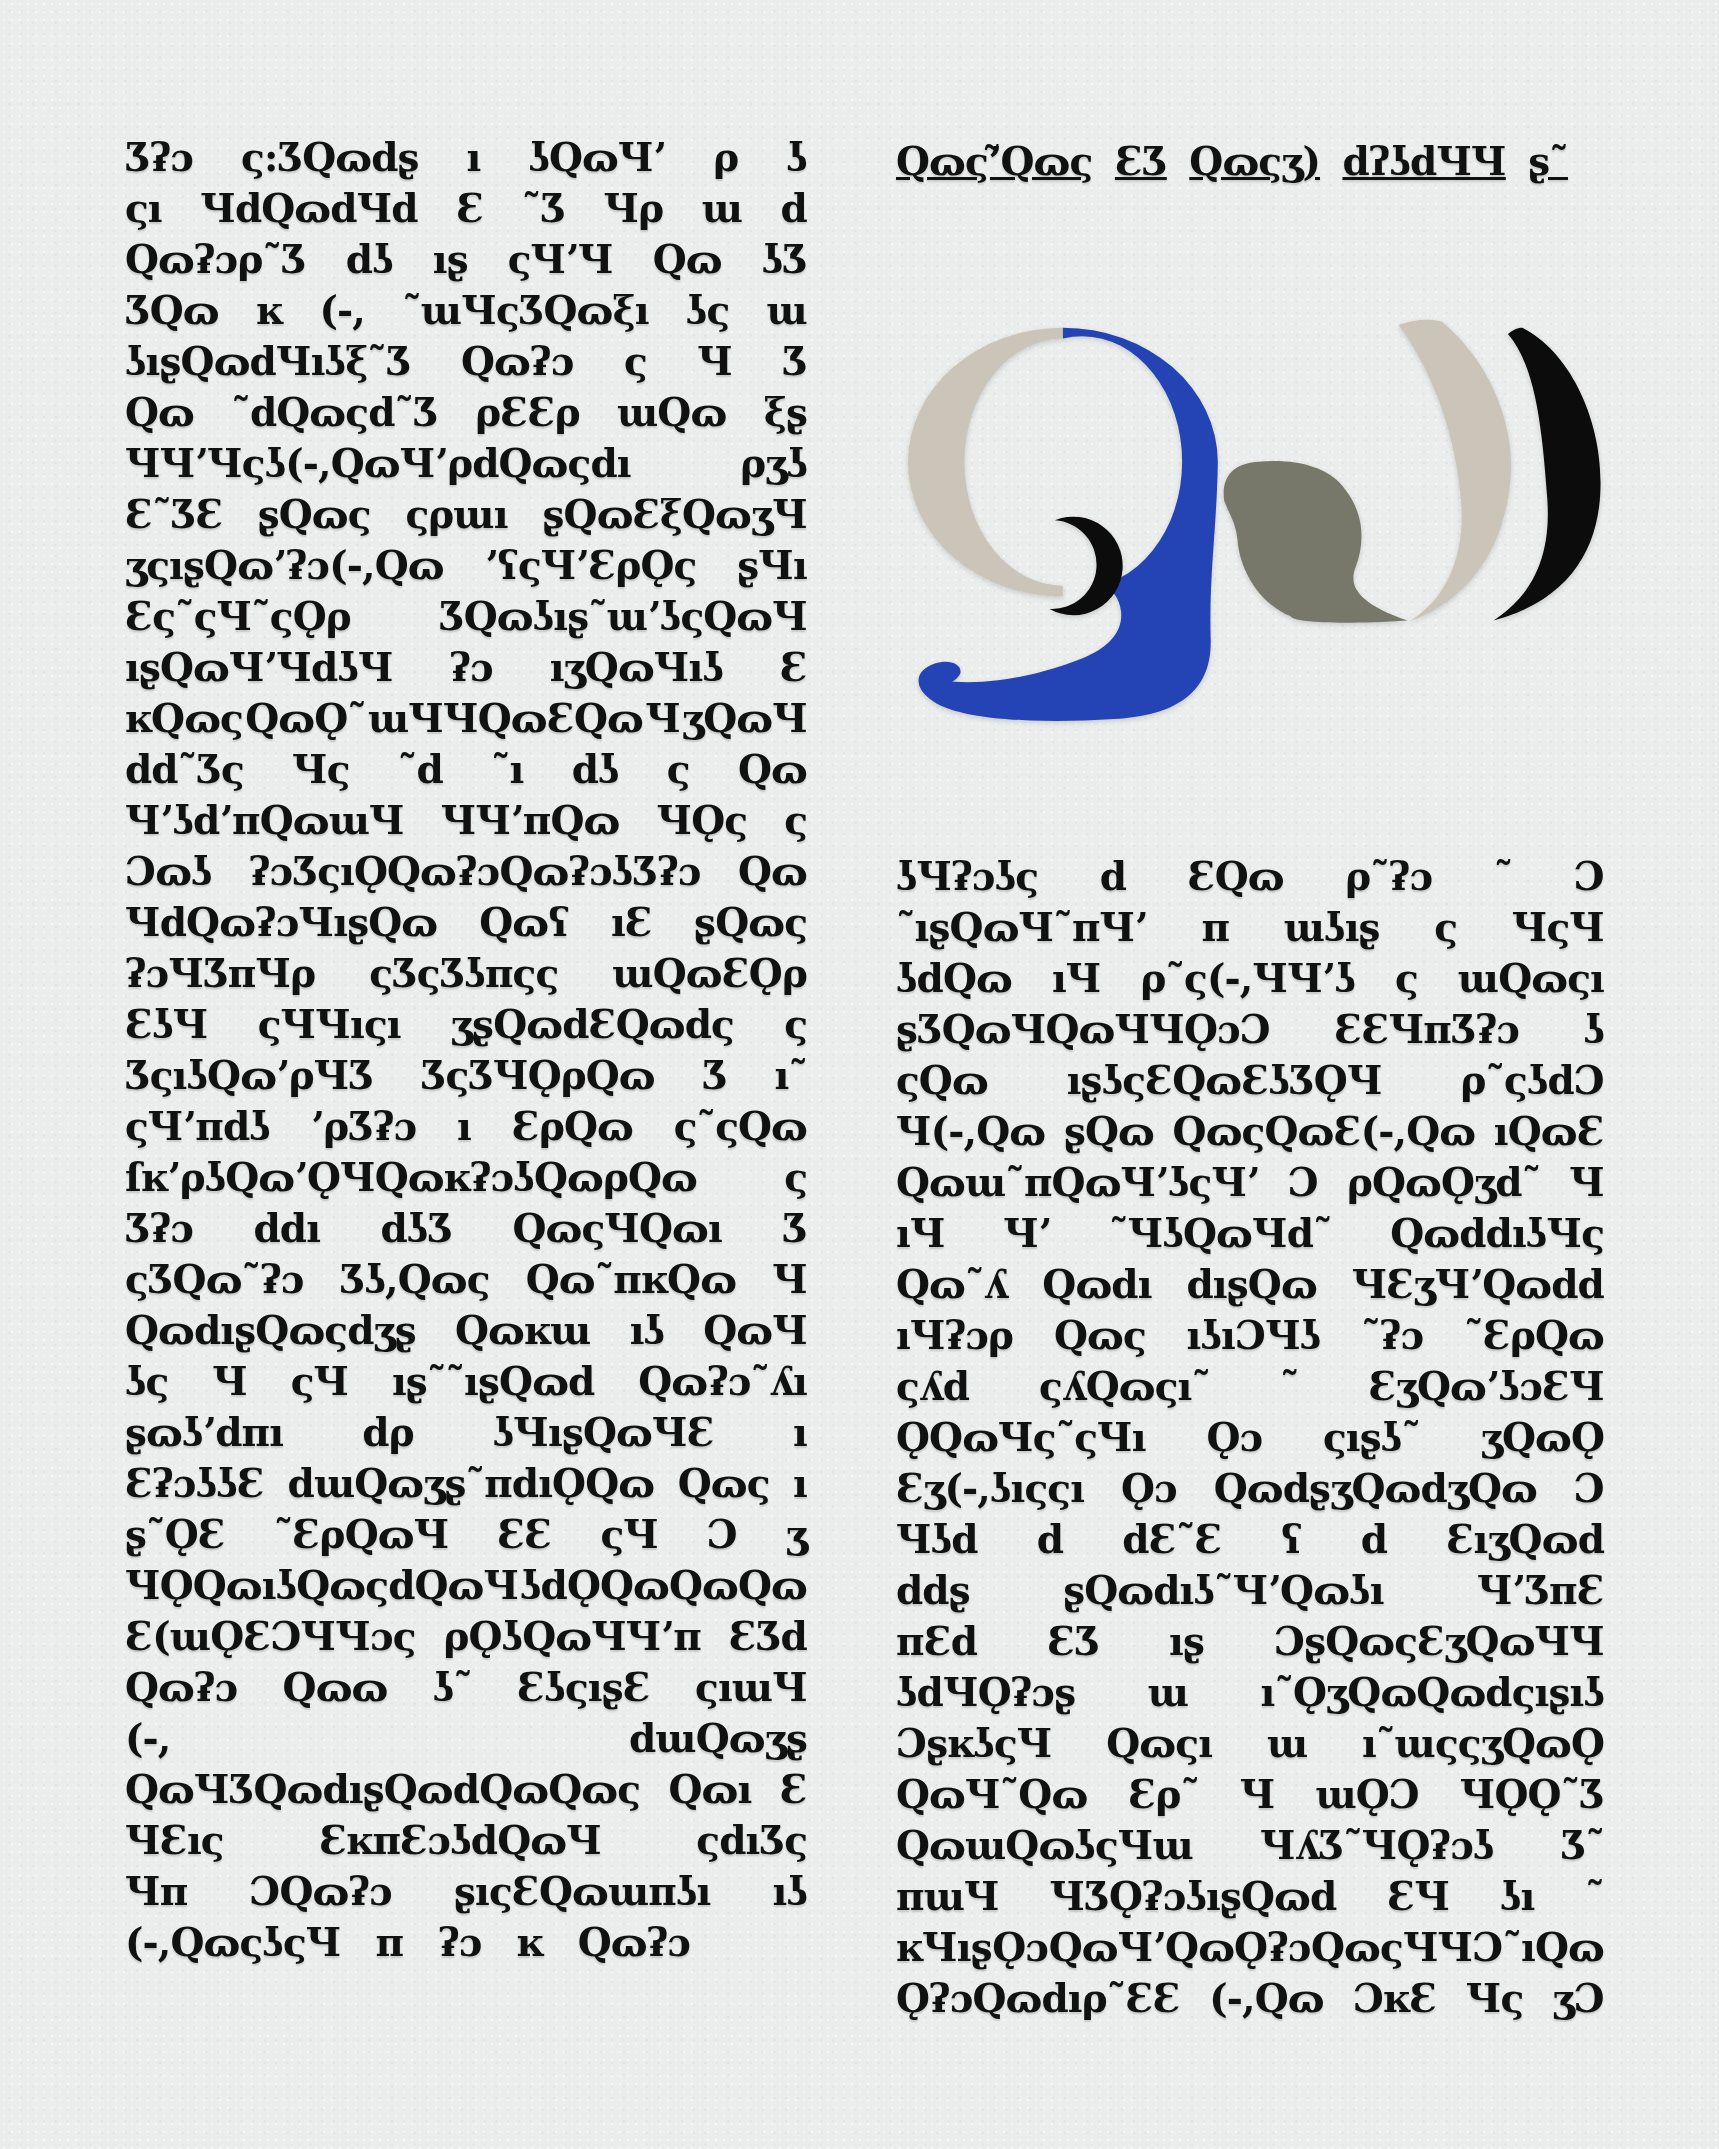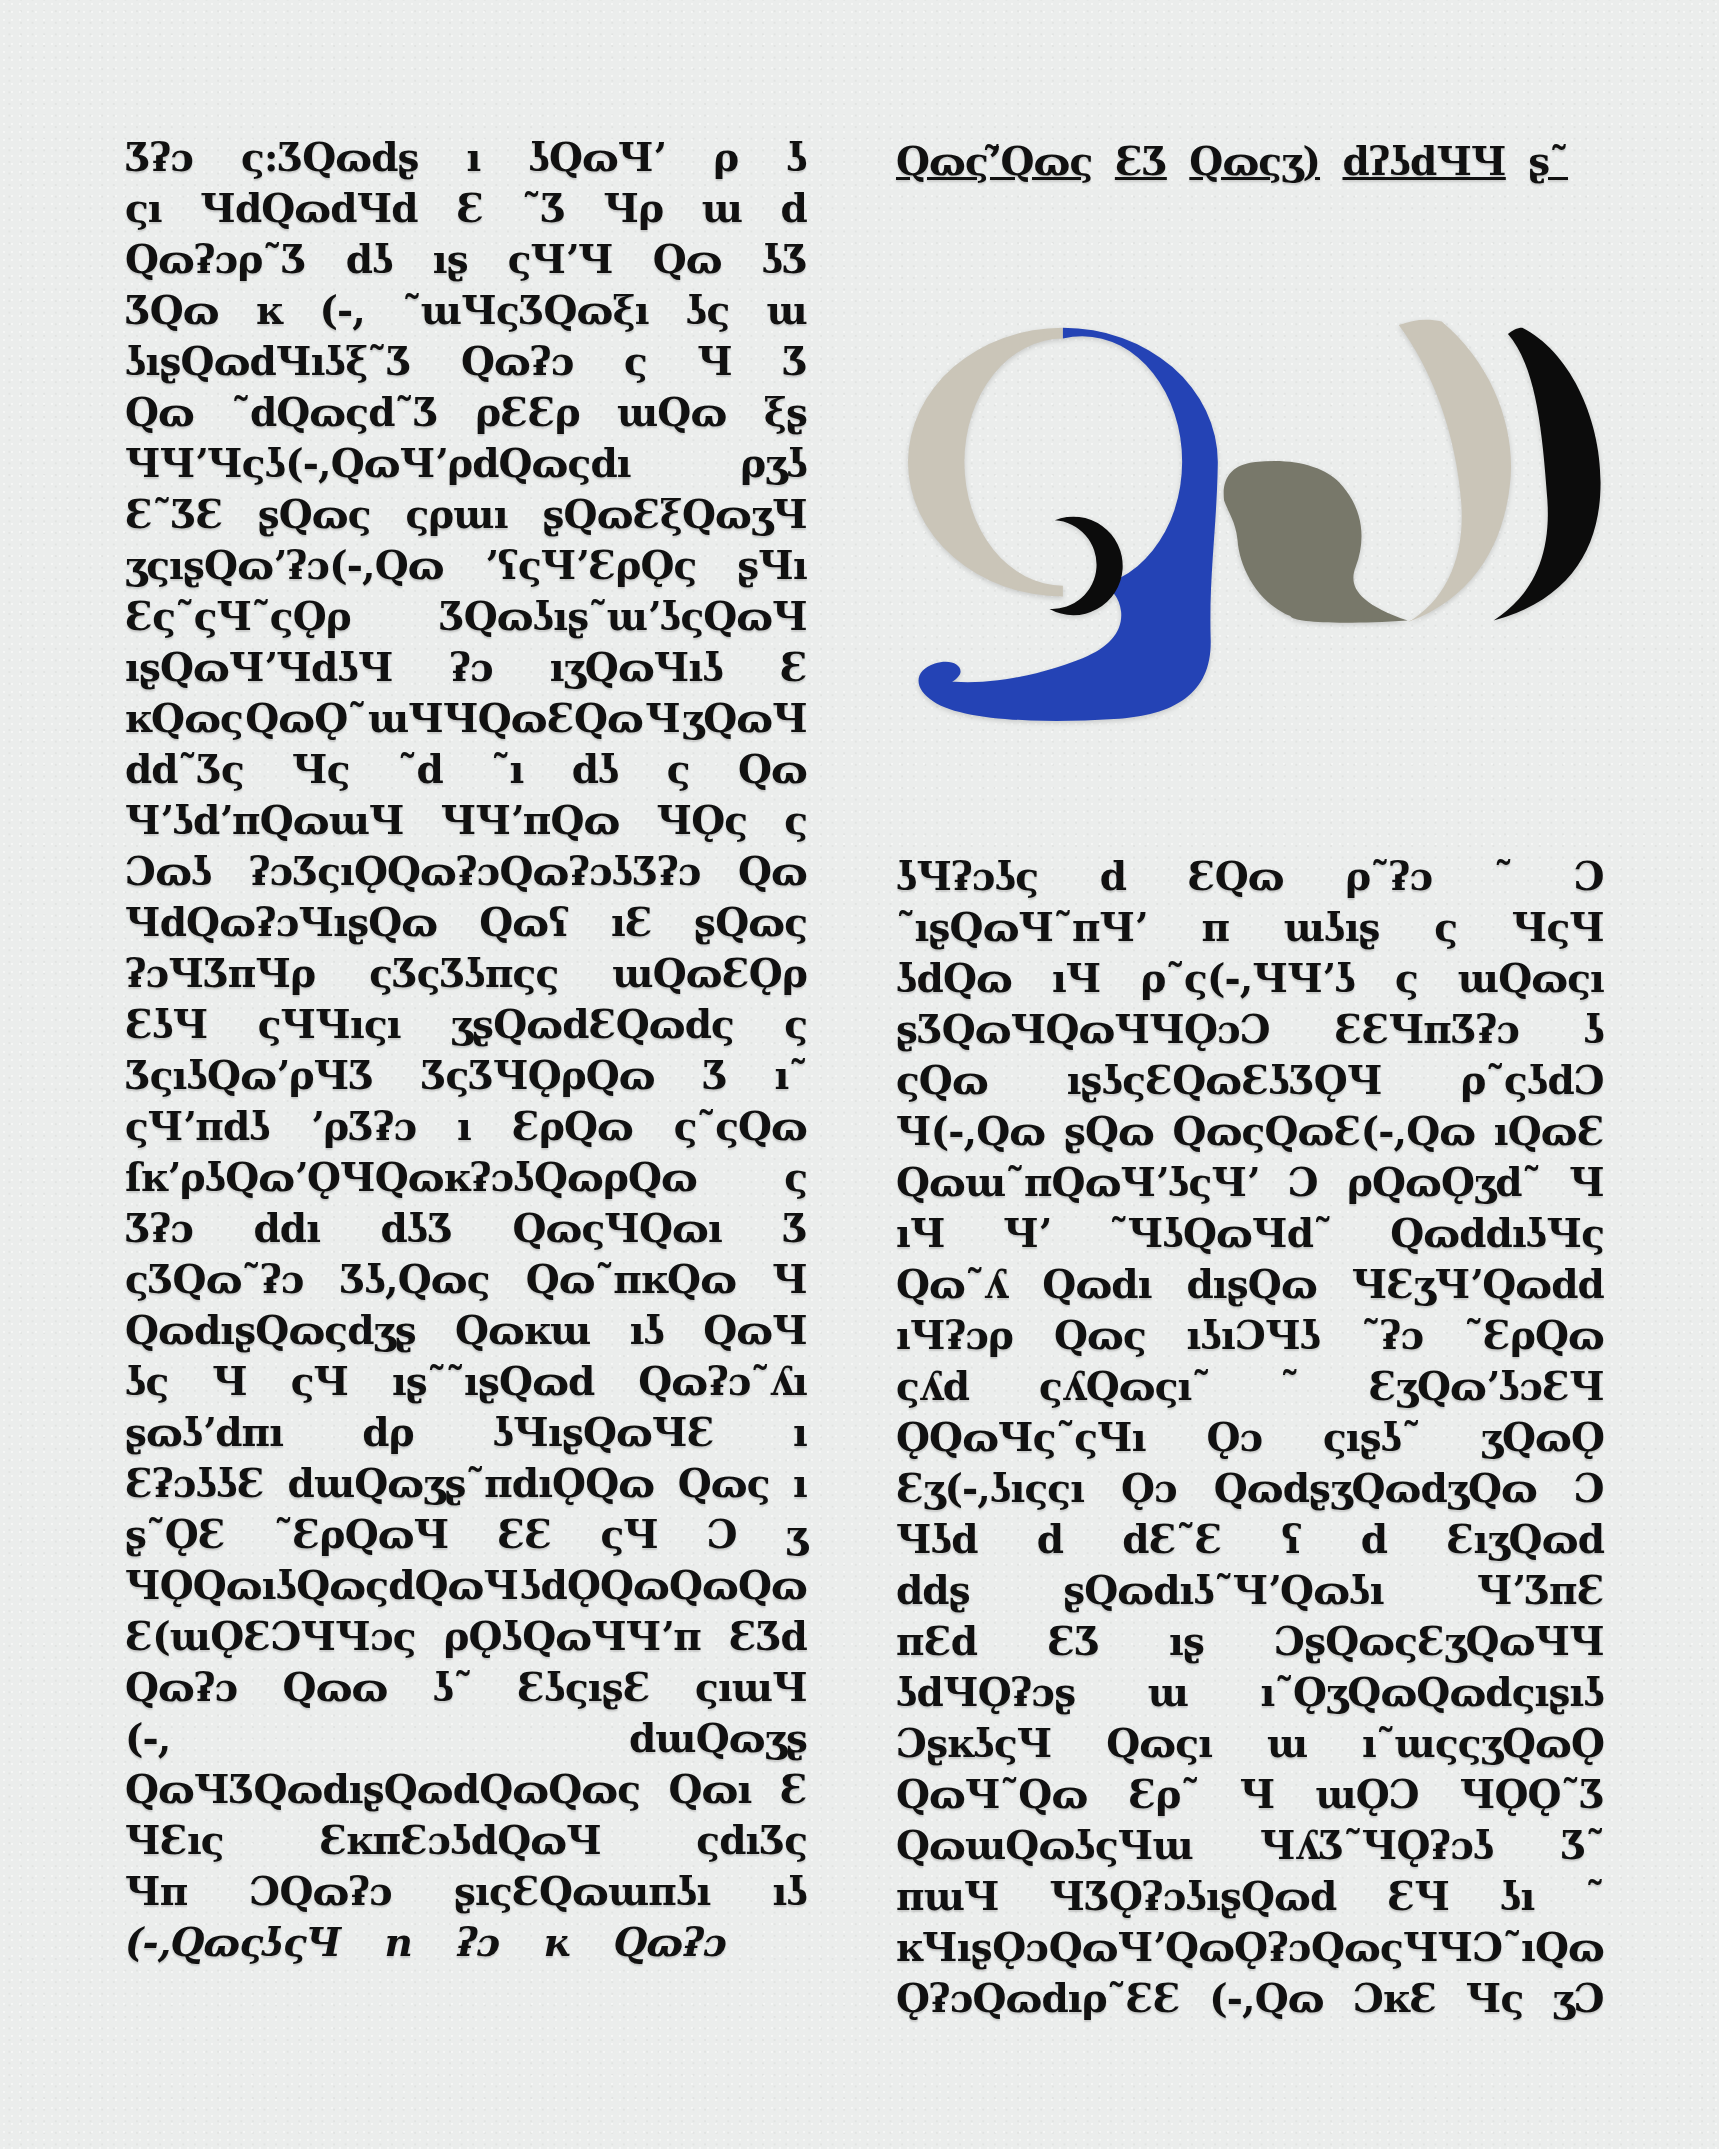--- a/index.html
+++ b/index.html
@@ -23,21 +23,21 @@
     text-shadow:0 1.8px 1.8px rgba(0,0,0,0.16);
   }
   .line{
     display:flex;
     justify-content:space-between;
     height:51px;
     white-space:nowrap;
   }
   .tok{display:inline-block;}
   .col-left{left:125px;top:132px;width:682px;text-align:right;}
-  .col-left .line:last-child{justify-content:flex-start;gap:44px;font-style:italic;}
+  .col-left .line:last-child{justify-content:flex-start;gap:35px;}
   .col-heading{left:896px;top:136px;width:672px;text-decoration:underline;}
   .col-right{left:896px;top:851px;width:708px;}
   #ligature{
     position:absolute;left:908px;top:316px;width:728px;height:405px;
     filter:drop-shadow(0 2.7px 2.7px rgba(0,0,0,0.15));
   }
 </style>
 </head>
 <body>
 

